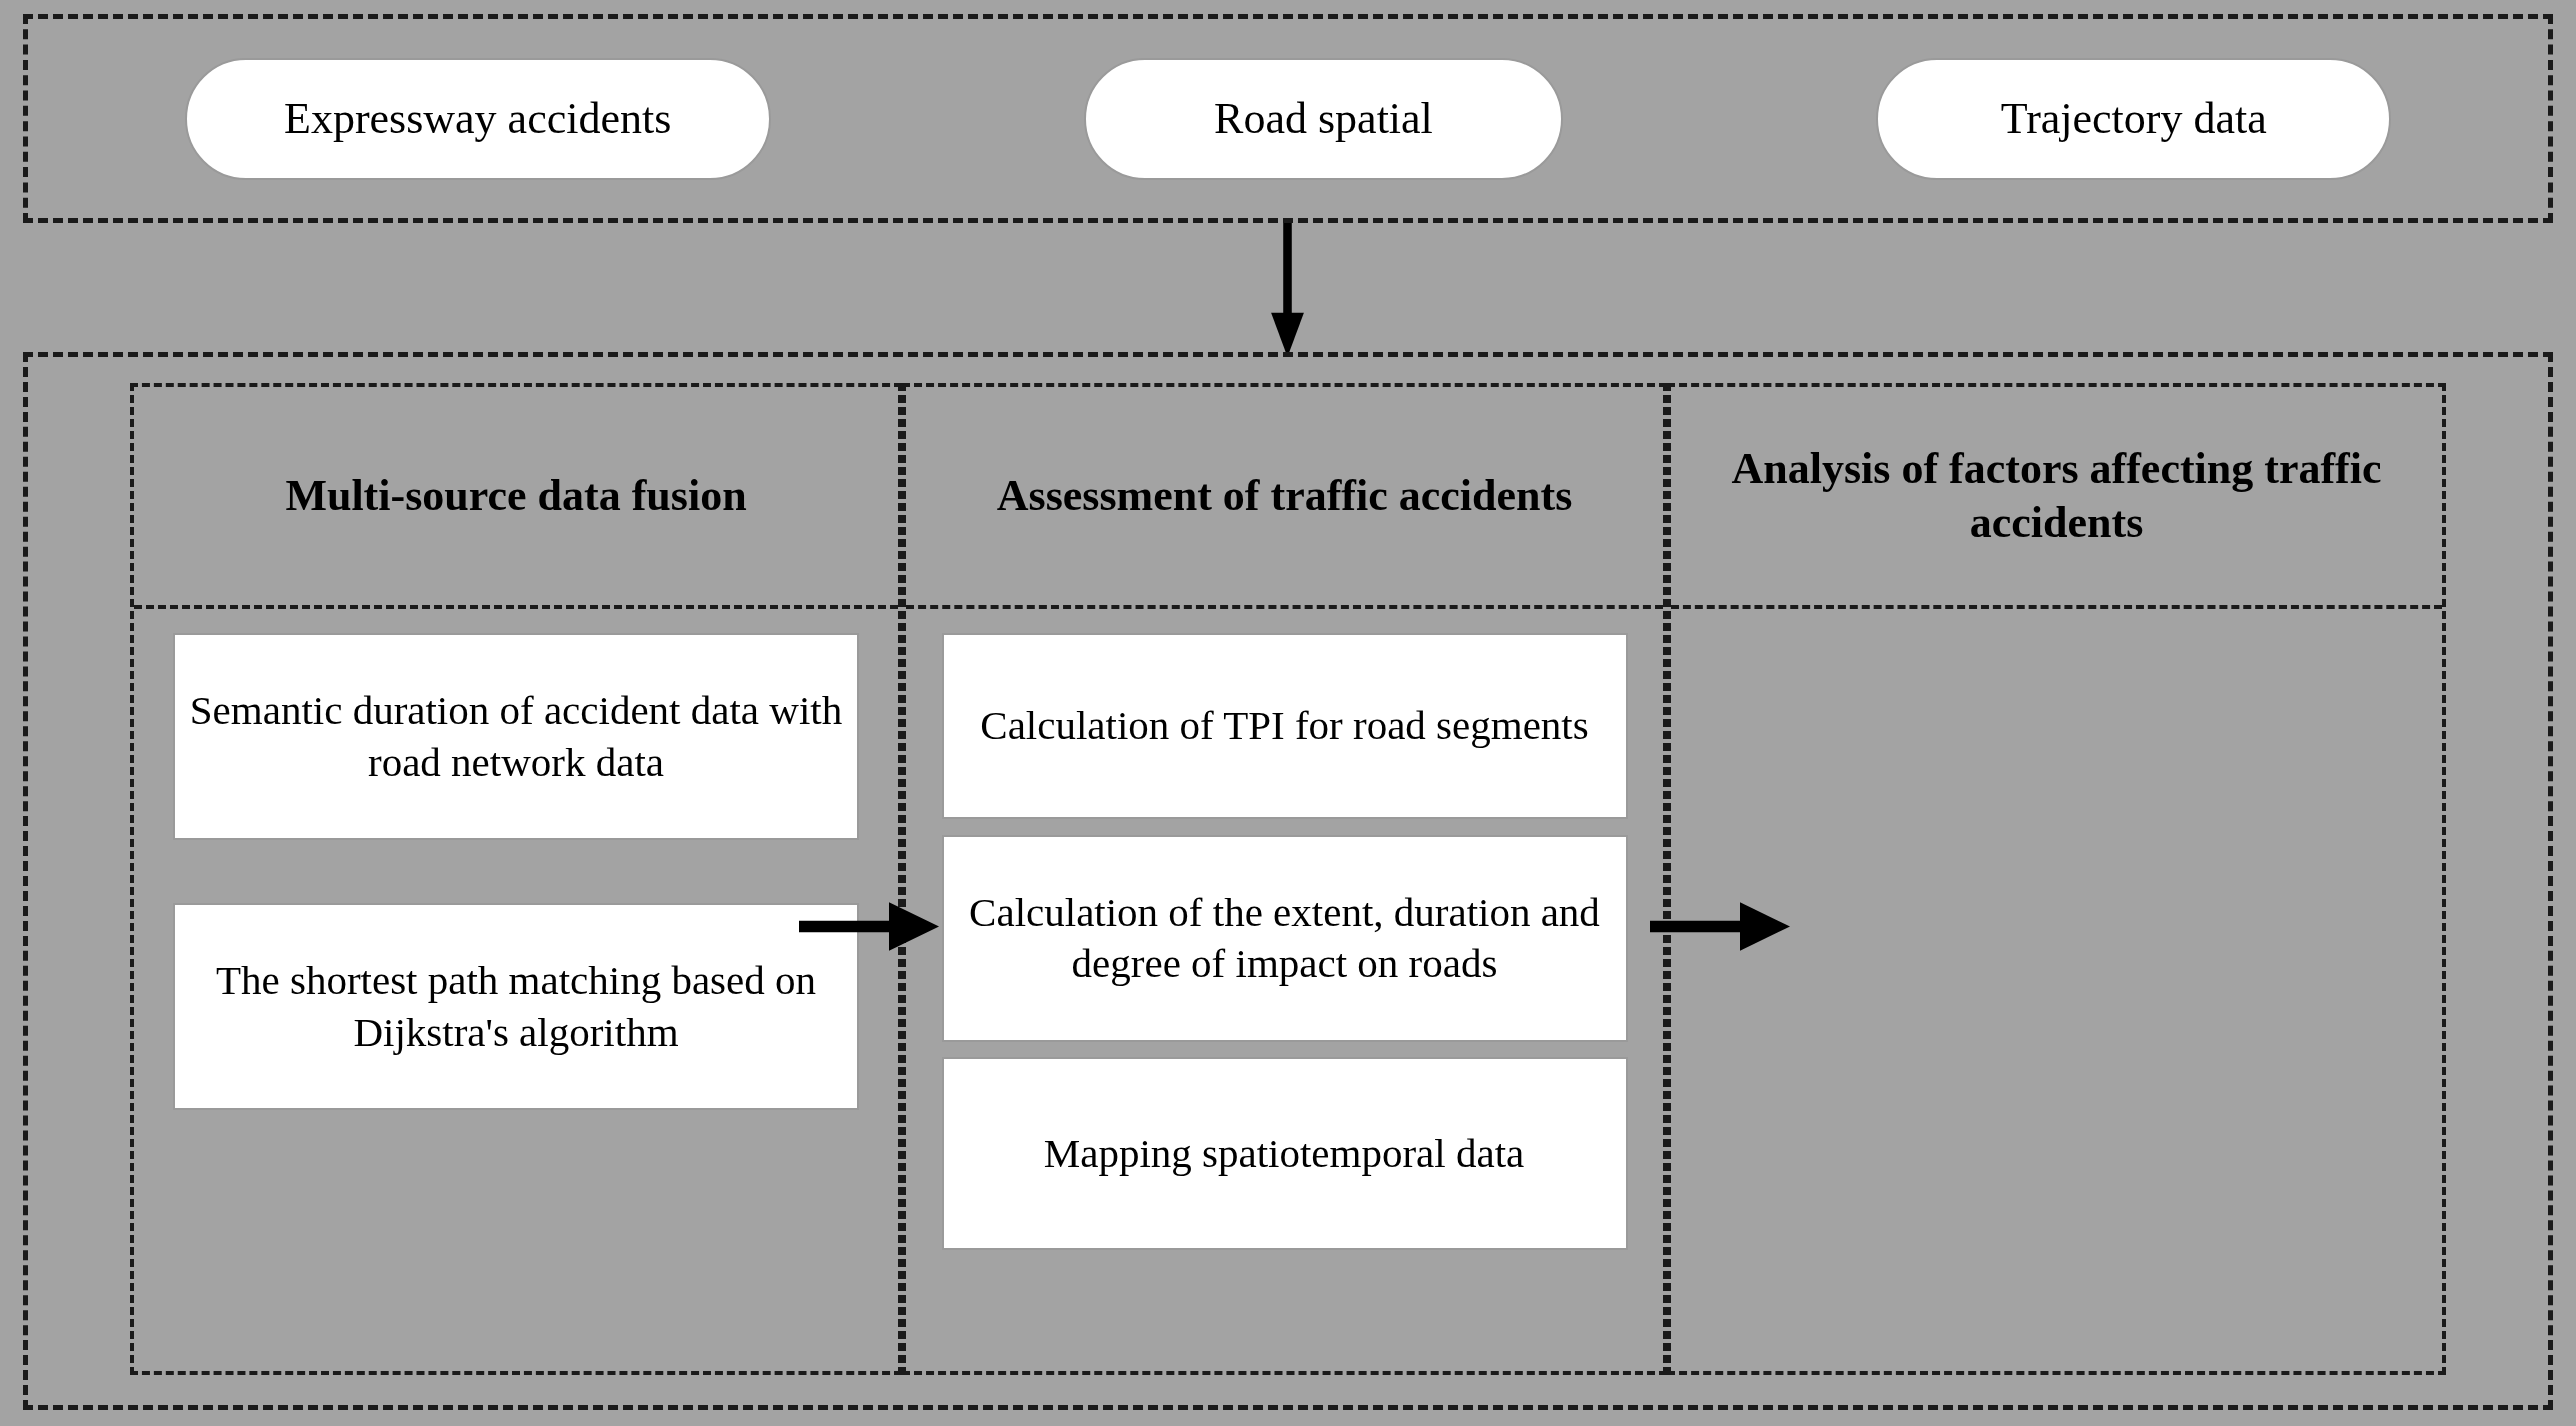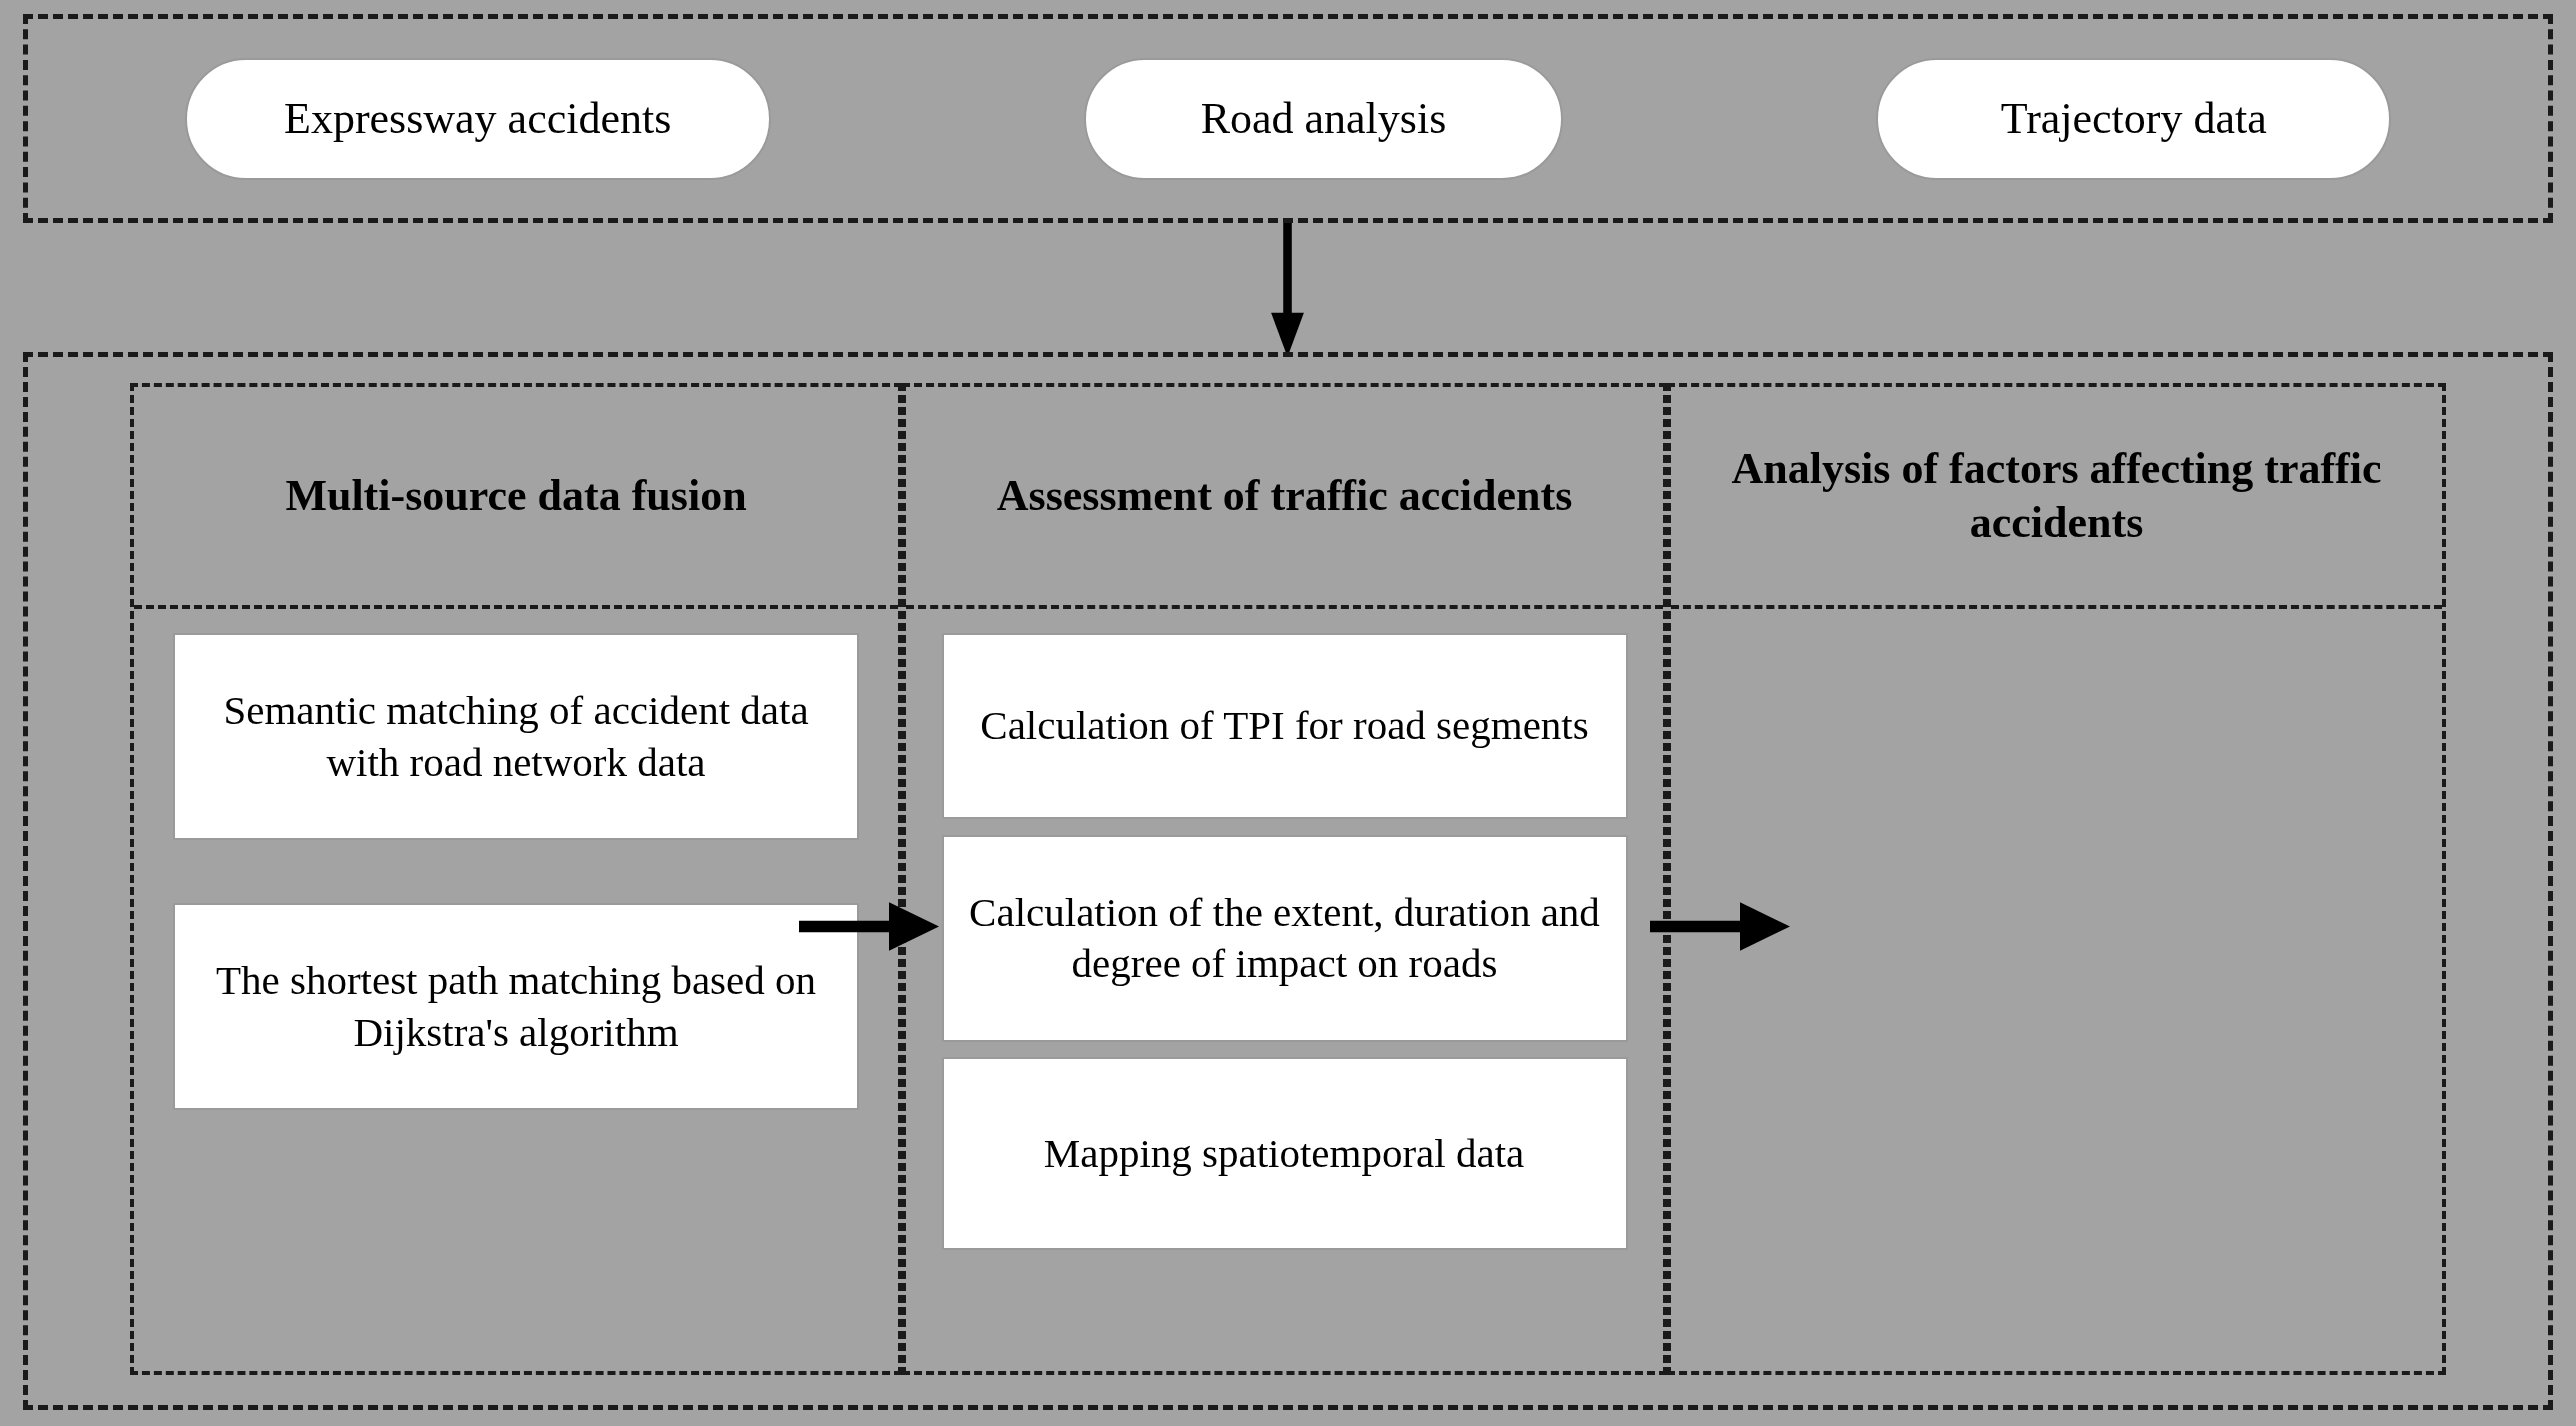--- a/index.html
+++ b/index.html
@@ -166,39 +166,39 @@
 </head>
 <body>
 
 <div class="canvas">
 
   <div class="data-band">
     <div class="pill wide">
       <span>Expressway accidents</span>
     </div>
     <div class="pill mid">
-      <span>Road analysis</span>
+      <span>Road spatial</span>
     </div>
     <div class="pill right">
       <span>Trajectory data</span>
     </div>
   </div>
 
   <svg class="v-arrow" viewBox="0 0 46 188">
     <line x1="23" y1="0" x2="23" y2="140" stroke="#000000" stroke-width="12"></line>
     <polygon points="23,188 0,126 46,126" fill="#000000"></polygon>
   </svg>
 
   <div class="main-band">
     <div class="columns">
 
       <div class="column col-left">
         <div class="col-header">Multi-source data fusion</div>
         <div class="col-body">
-          <div class="node node-1">Semantic matching of accident data with road network data</div>
+          <div class="node node-1">Semantic duration of accident data with road network data</div>
           <div class="node node-2">The shortest path matching based on Dijkstra's algorithm</div>
         </div>
       </div>
 
       <div class="column col-mid">
         <div class="col-header">Assessment of traffic accidents</div>
         <div class="col-body">
           <div class="node node-1">Calculation of TPI for road segments</div>
           <div class="node node-2">Calculation of the extent, duration and degree of impact on roads</div>
           <div class="node node-3">Mapping spatiotemporal data</div>

